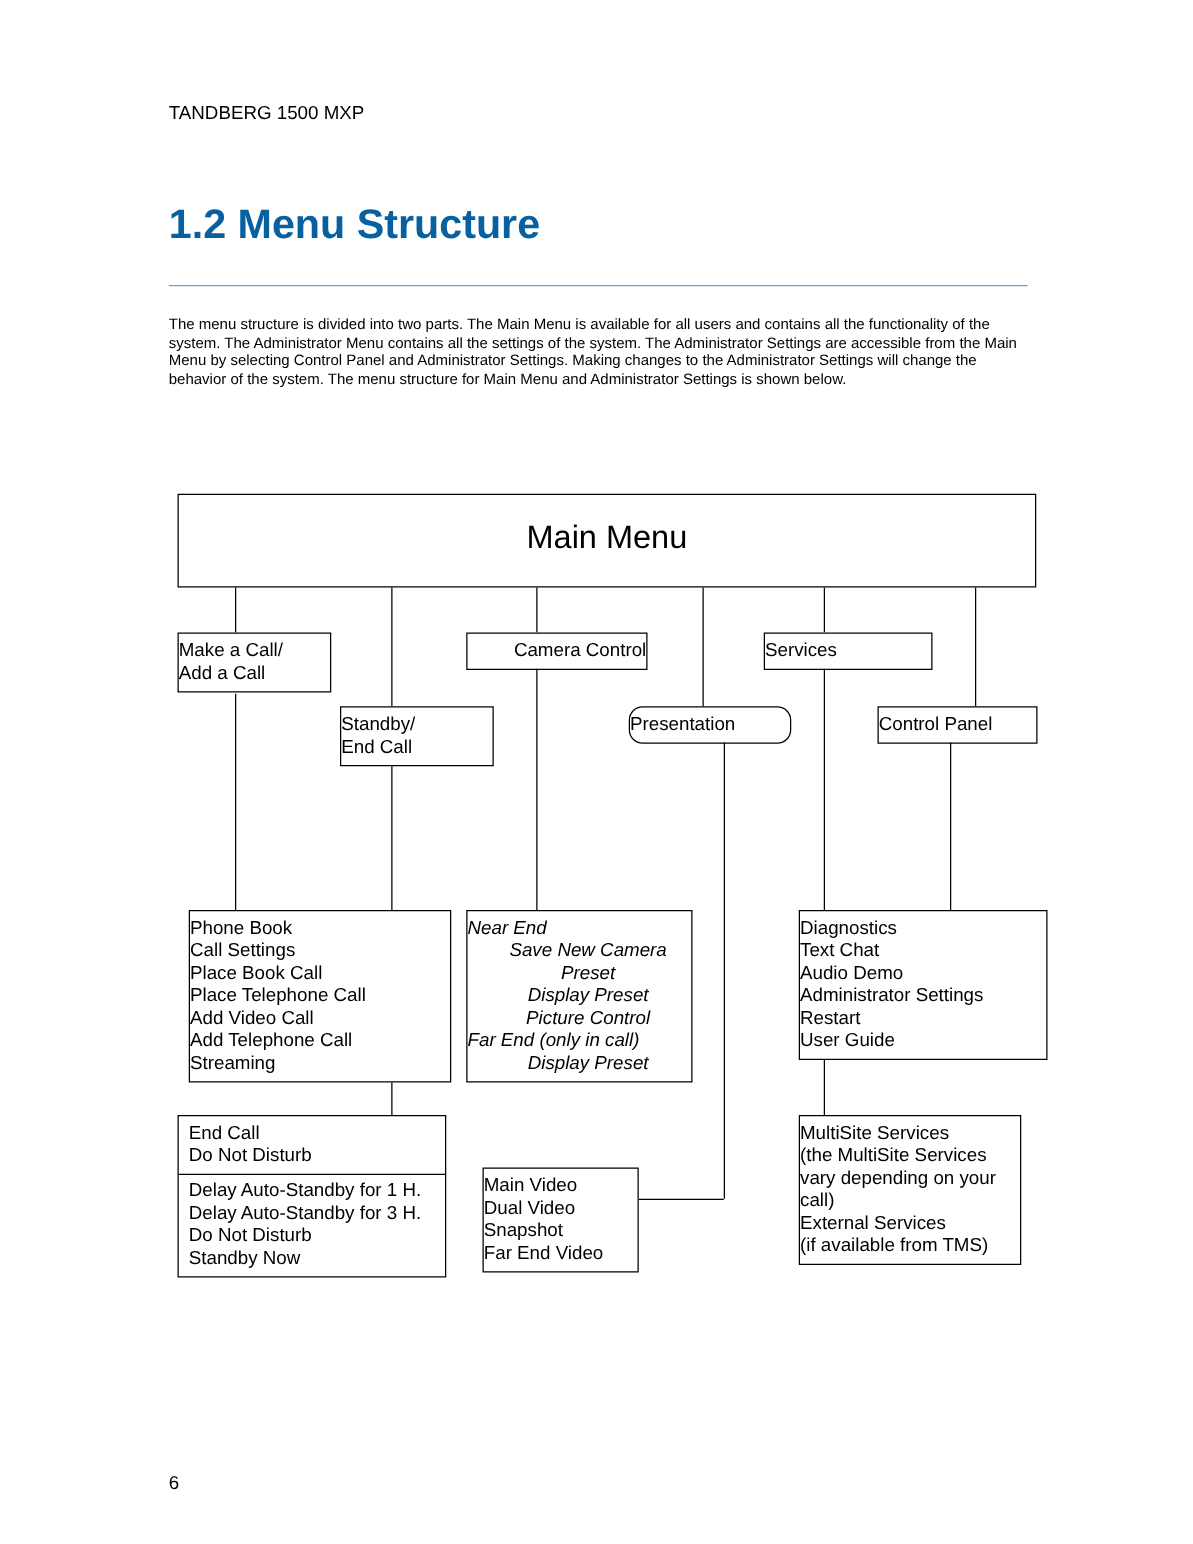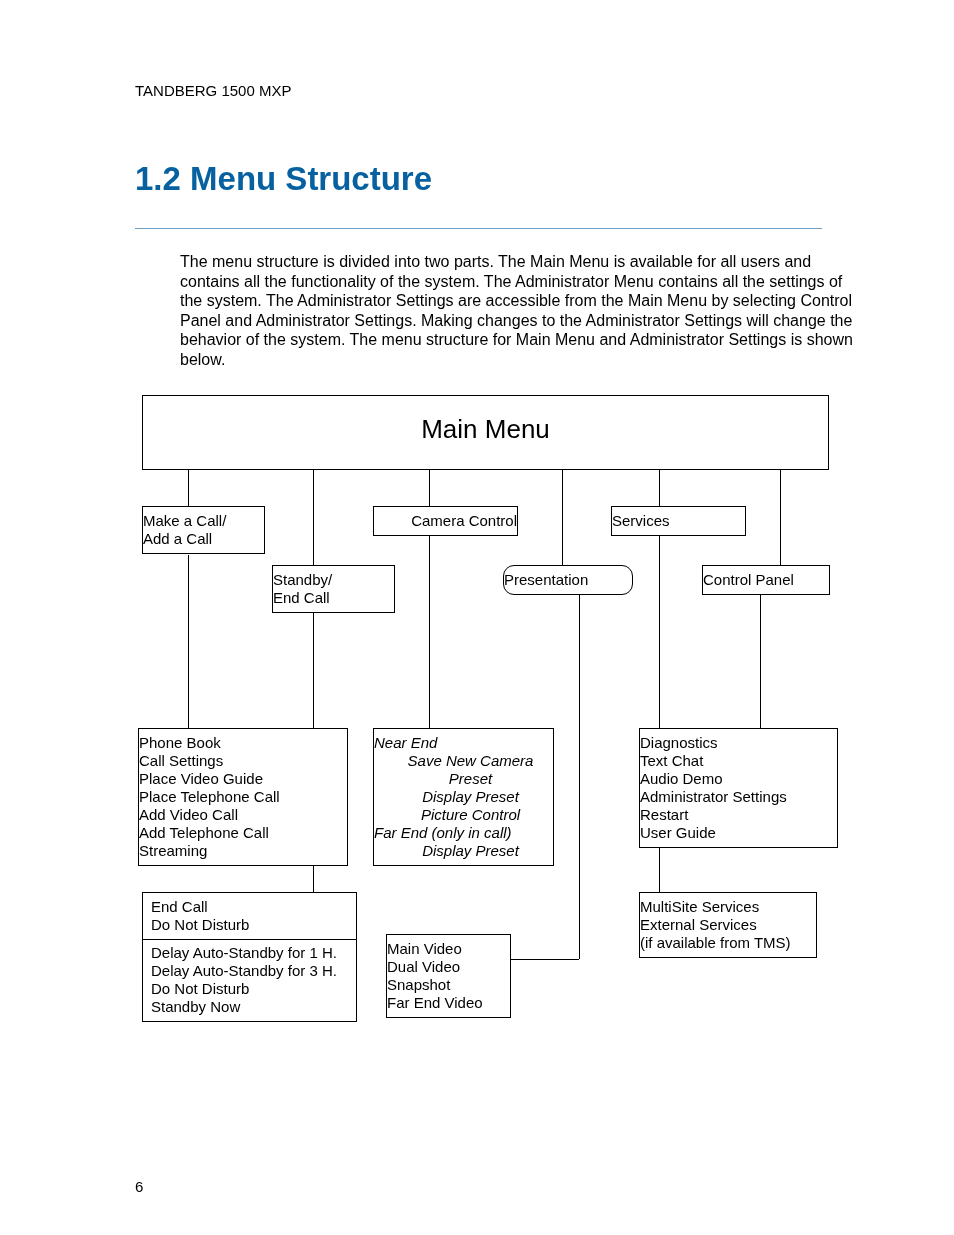--- a/index.html
+++ b/index.html
@@ -37,23 +37,22 @@
     width: 687px;
     height: 0;
     border-top: 1px solid #0761a0;
     opacity: 0.6;
   }
   .body-text {
     position: absolute;
     left: 135px;
     top: 252px;
     width: 687px;
-    font-size: 16px;
+    font-size: 12px;
     line-height: 1.22;
-    margin-left: 45px;
   }
   .page-num {
     position: absolute;
     left: 135px;
     top: 1178px;
     font-size: 15px;
   }
   
   .diagram {
     position: absolute;
@@ -138,24 +137,24 @@
 
     <div class="line v" style="left:444px; top:199px; height:365px;"></div>
     <div class="line h" style="left:376px; top:564px; width:68px;"></div>
 
     <div class="line v" style="left:524px; top:140px; height:357px;"></div>
     <div class="line h" style="left:505px; top:497px; width:19px;"></div>
 
     <div class="line v" style="left:625px; top:199px; height:134px;"></div>
     <div class="line h" style="left:568px; top:333px; width:57px;"></div>
 
-    <div class="box" style="left:3px; top:333px; width:210px;" id="col1a">
+    <div class="box" style="left:16px; top:333px; width:210px;" id="col1a">
         <div>Phone Book</div>
         <div>Call Settings</div>
-        <div>Place Video Guide</div>
+        <div>Place Book Call</div>
         <div>Place Telephone Call</div>
         <div>Add Video Call</div>
         <div>Add Telephone Call</div>
         <div>Streaming</div>
       </div>
 
     <div class="box" style="left:7px; top:497px; width:215px; padding:0;">
       <div style="padding:5px 8px;" id="col1b-top">
           <div>End Call</div>
           <div>Do Not Disturb</div>
@@ -189,20 +188,21 @@
         <div>Diagnostics</div>
         <div>Text Chat</div>
         <div>Audio Demo</div>
         <div>Administrator Settings</div>
         <div>Restart</div>
         <div>User Guide</div>
       </div>
 
     <div class="box" style="left:504px; top:497px; width:178px;" id="col3b">
         <div>MultiSite Services</div>
+        <div>(the MultiSite Services vary depending on your call)</div>
         <div>External Services</div>
         <div>(if available from TMS)</div>
       </div>
 
   </div>
 
   <div class="page-num">6</div>
 </div>
 
 </body></html>

